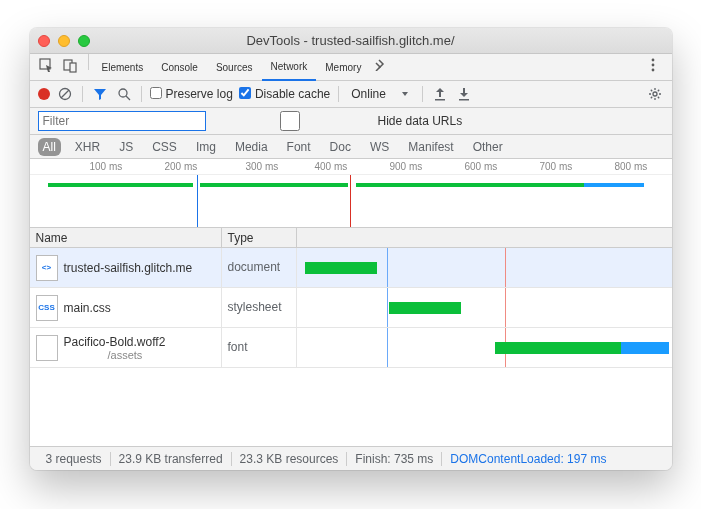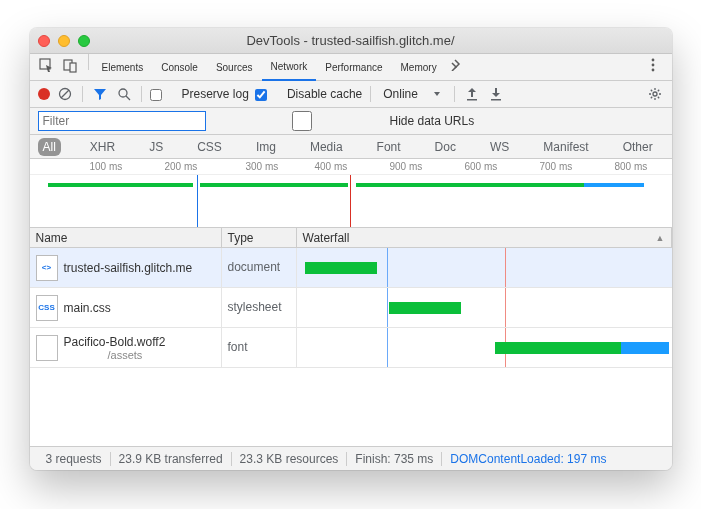--- a/index.html
+++ b/index.html
@@ -18,29 +18,29 @@
 .tabs .sep { width: 1px; height: 16px; background: #ccc; margin: 0 4px; }
 .tabs .tab { padding: 0 9px; height: 27px; display: flex; align-items: center; cursor: default; }
 .tabs .tab.active { border-bottom: 2px solid #1a73e8; color: #333; }
 .tabs .spacer { flex: 1; }
 
 .toolbar { height: 27px; background: #f3f3f3; border-bottom: 1px solid #ccc; display: flex; align-items: center; padding: 0 8px; font-size: 12px; color: #333; gap: 6px; }
 .toolbar .rec { width: 12px; height: 12px; border-radius: 50%; background: #d93025; }
 .toolbar .iconb { width: 18px; height: 18px; display: flex; align-items: center; justify-content: center; color: #5f6368; }
 .toolbar .funnel { color: #1a73e8; }
 .toolbar input[type=checkbox] { width: 12px; height: 12px; }
-.toolbar .chk { display: flex; align-items: flex-end; gap: 20px; }
+.toolbar .chk { display: flex; align-items: flex-start; gap: 4px; }
 .toolbar .chk.on input { accent-color: #1a73e8; }
 .toolbar .sep { width: 1px; height: 16px; background: #ccc; margin: 0 2px; }
 
-.filterbar { height: 27px; background: #f3f3f3; border-bottom: 1px solid #ccc; display: flex; align-items: center; padding: 3px 8px; gap: 12px; font-size: 12px; }
+.filterbar { height: 27px; background: #f3f3f3; border-bottom: 1px solid #ccc; display: flex; align-items: center; padding: 3px 8px; gap: 0; font-size: 12px; }
 .filterbar input { width: 168px; height: 20px; border: 1px solid #1a73e8; outline: none; padding: 0 4px; font-size: 12px; }
 .filterbar .chk { display: flex; align-items: center; gap: 4px; color: #333; }
 
-.typefilter { height: 24px; background: #f3f3f3; border-bottom: 1px solid #ccc; display: flex; align-items: center; padding: 0 8px; gap: 24px; font-size: 12px; color: #5f6368; }
+.typefilter { height: 24px; background: #f3f3f3; border-bottom: 1px solid #ccc; display: flex; align-items: center; padding: 0 8px; gap: 9px; font-size: 12px; color: #5f6368; }
 .typefilter .chip { padding: 2px 5px; border-radius: 6px; }
 .typefilter .chip.active { background: #949494; color: #fff; }
 
 .timeline { height: 69px; background: #fff; border-bottom: 1px solid #ccc; position: relative; font-size: 10px; color: #888; padding-left: 36px; }
 .timeline .ticks { position: absolute; top: 0; left: 0; right: 0; height: 16px; border-bottom: 1px solid #eee; }
 .timeline .tick { position: absolute; top: 2px; }
 .timeline .bar { position: absolute; height: 4px; top: 24px; }
 .timeline .vline { position: absolute; top: 16px; bottom: 0; width: 1px; }
 
 .tablehead { height: 20px; background: #f1f1f1; border-bottom: 1px solid #ccc; display: flex; font-size: 12px; color: #333; }
@@ -96,21 +96,20 @@
       <svg width="15" height="15" viewBox="0 0 15 15">
           <rect x="1" y="2" width="8" height="10" fill="none" stroke="#5a5a5a" stroke-width="1.2"></rect>
           <rect x="7" y="5" width="6" height="9" fill="#f3f3f3" stroke="#5a5a5a" stroke-width="1.2"></rect>
         </svg>
     </div>
     <div class="sep"></div>
     <div class="tab">Elements</div>
     <div class="tab">Console</div>
     <div class="tab">Sources</div>
     <div class="tab active">Network</div>
-    <div class="tab">Performance</div>
     <div class="tab">Memory</div>
     <div class="icon-btn">
       <svg width="12" height="12" viewBox="0 0 12 12">
           <path d="M2 3 L6 7 L10 3" fill="none" stroke="#5a5a5a" stroke-width="1.5" transform="rotate(-90 6 5)"></path>
           <path d="M2 3 L6 7 L10 3" fill="none" stroke="#5a5a5a" stroke-width="1.5" transform="rotate(-90 6 8)"></path>
         </svg>
     </div>
     <div class="spacer"></div>
     <div class="icon-btn">
       <svg width="4" height="14" viewBox="0 0 4 14">
@@ -216,24 +215,20 @@
     <div class="vline" style="left:320px;background:#d93025"></div>
     <div class="bar" style="left:18px;width:145px;background:#0bbf3a"></div>
     <div class="bar" style="left:170px;width:148px;background:#0bbf3a"></div>
     <div class="bar" style="left:326px;width:228px;background:#0bbf3a"></div>
     <div class="bar" style="left:554px;width:60px;background:#1a9cff"></div>
   </div>
 
   <div class="tablehead">
     <div class="col col-name">Name</div>
     <div class="col col-type">Type</div>
-    <div class="col col-wf">
-      <span>Waterfall</span>
-      <span class="sort-arrow">▲</span>
-    </div>
   </div>
 
   <div class="rows">
     <div class="row sel">
       <div class="c-name">
         <div class="fileicon doc">&lt;&gt;</div>
         <span>trusted-sailfish.glitch.me</span>
       </div>
       <div class="c-type">document</div>
       <div class="c-wf">

